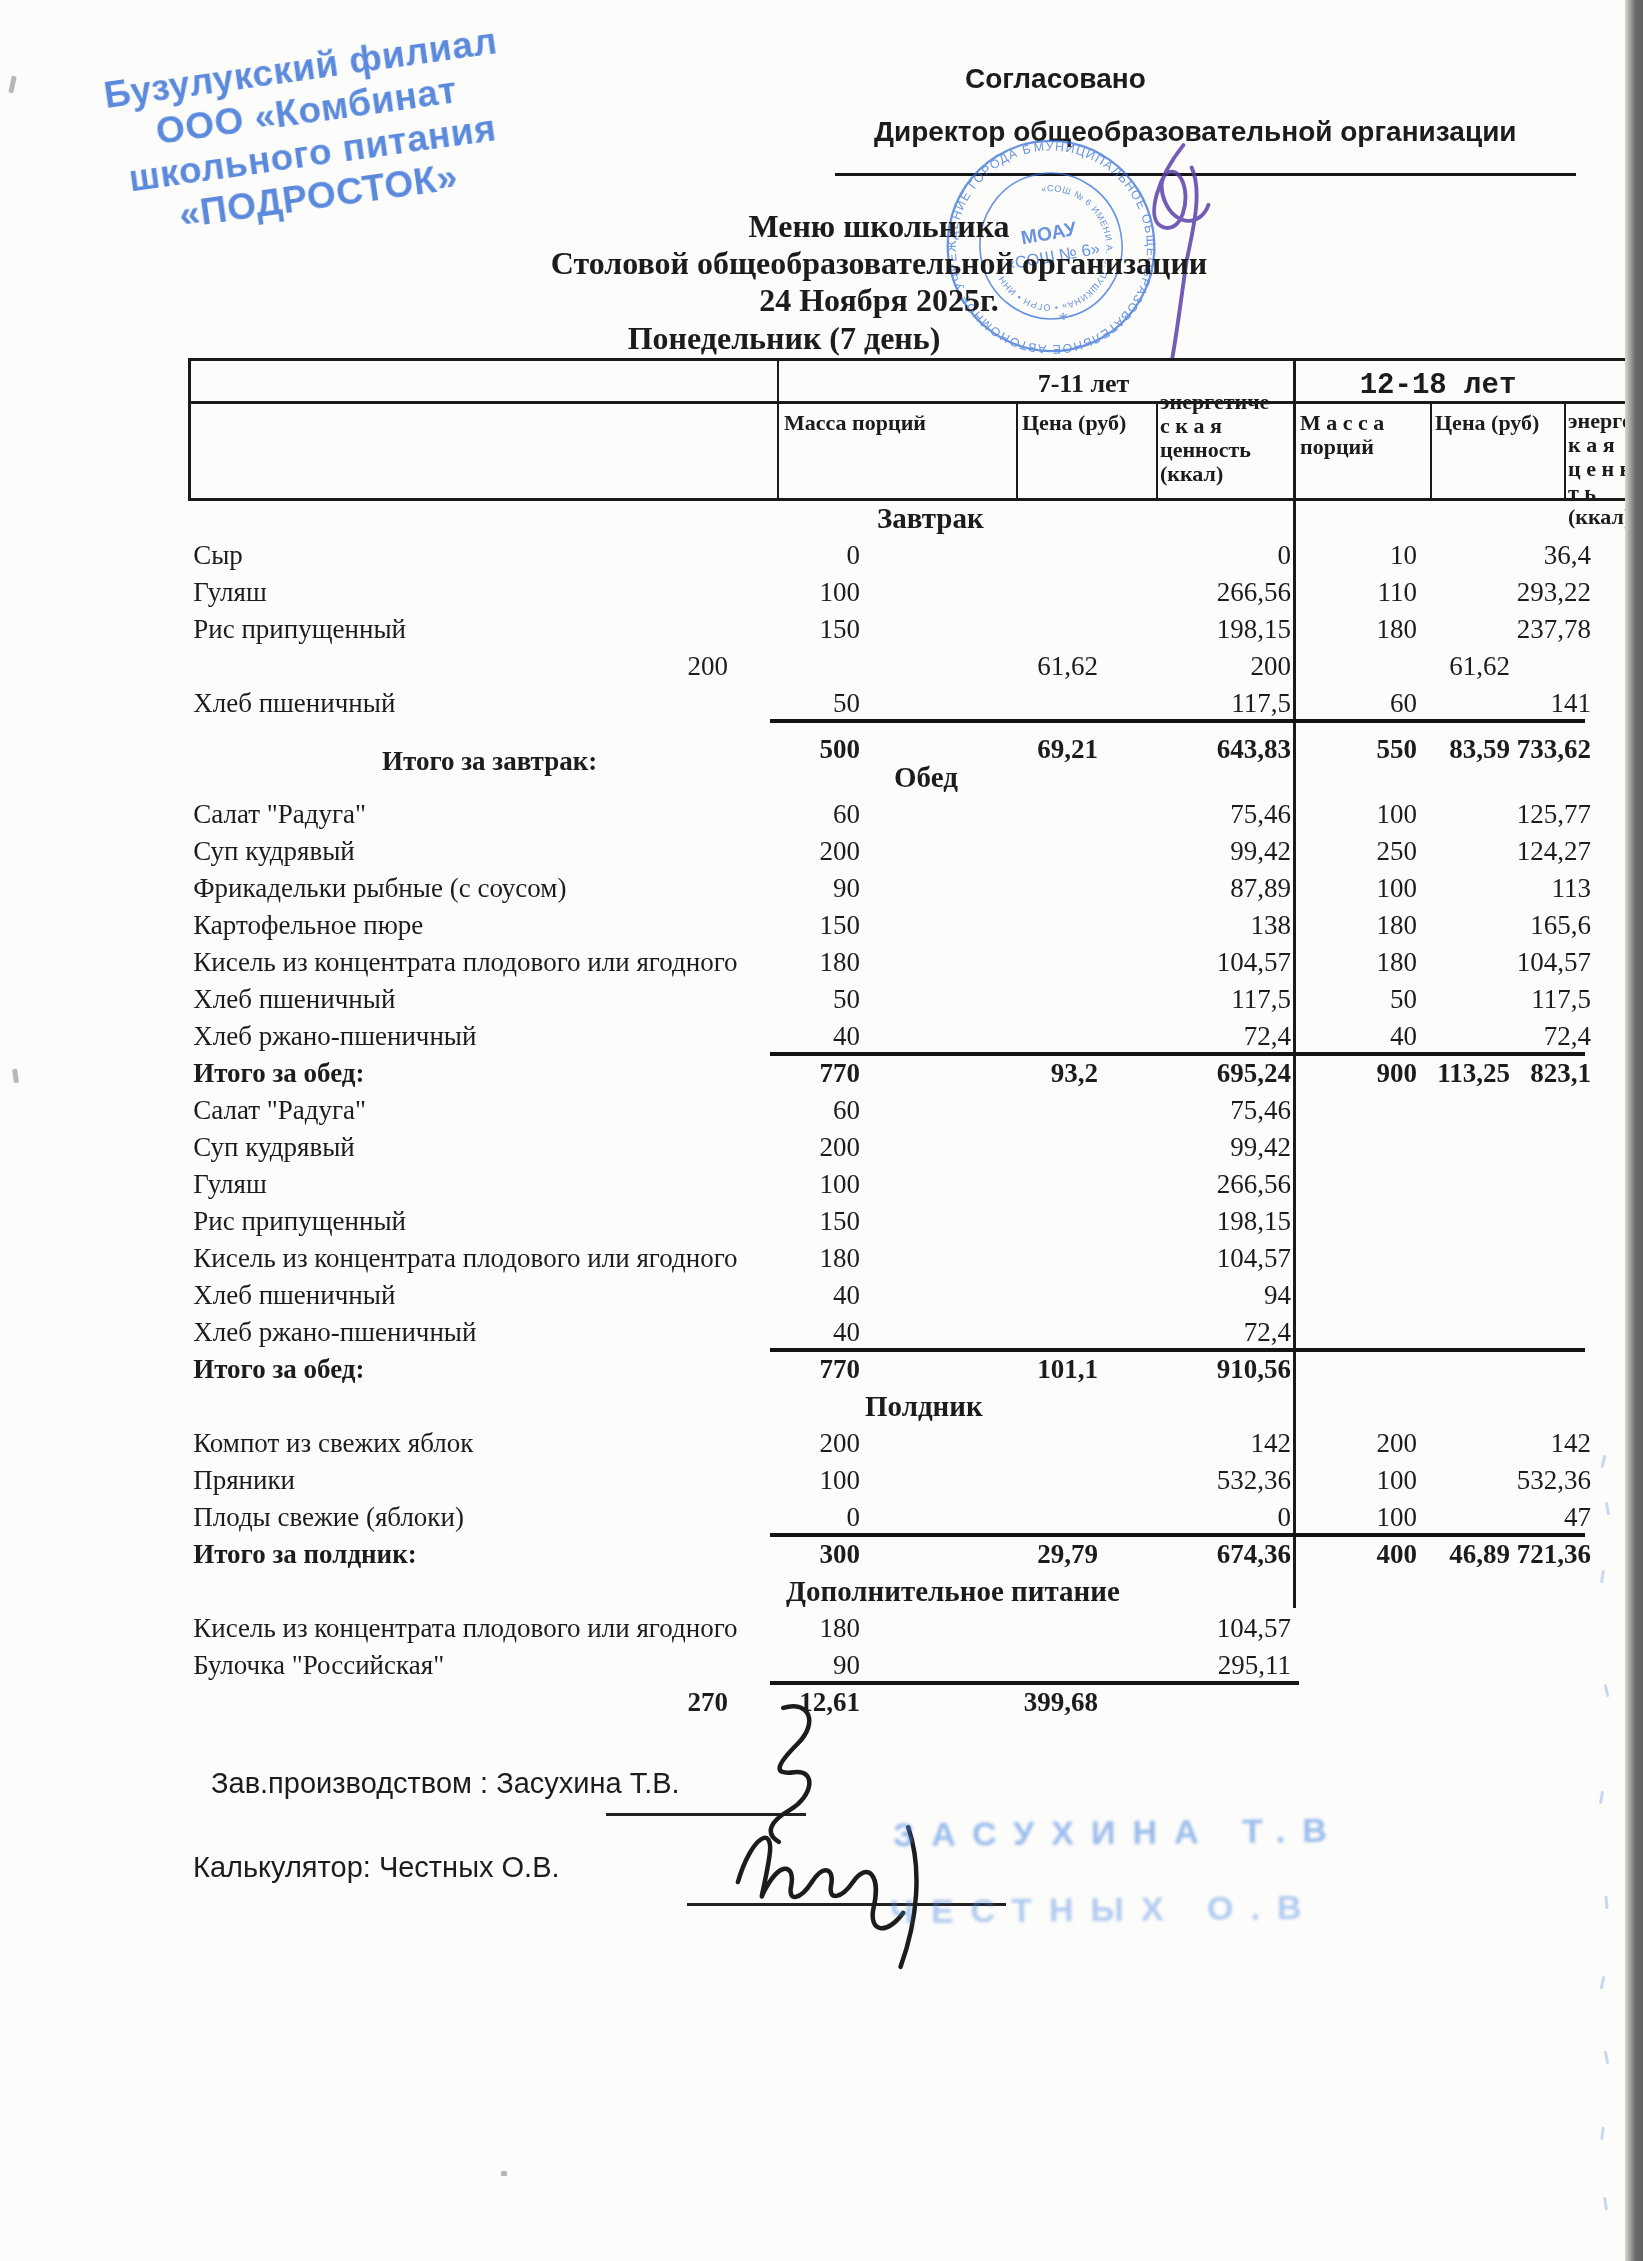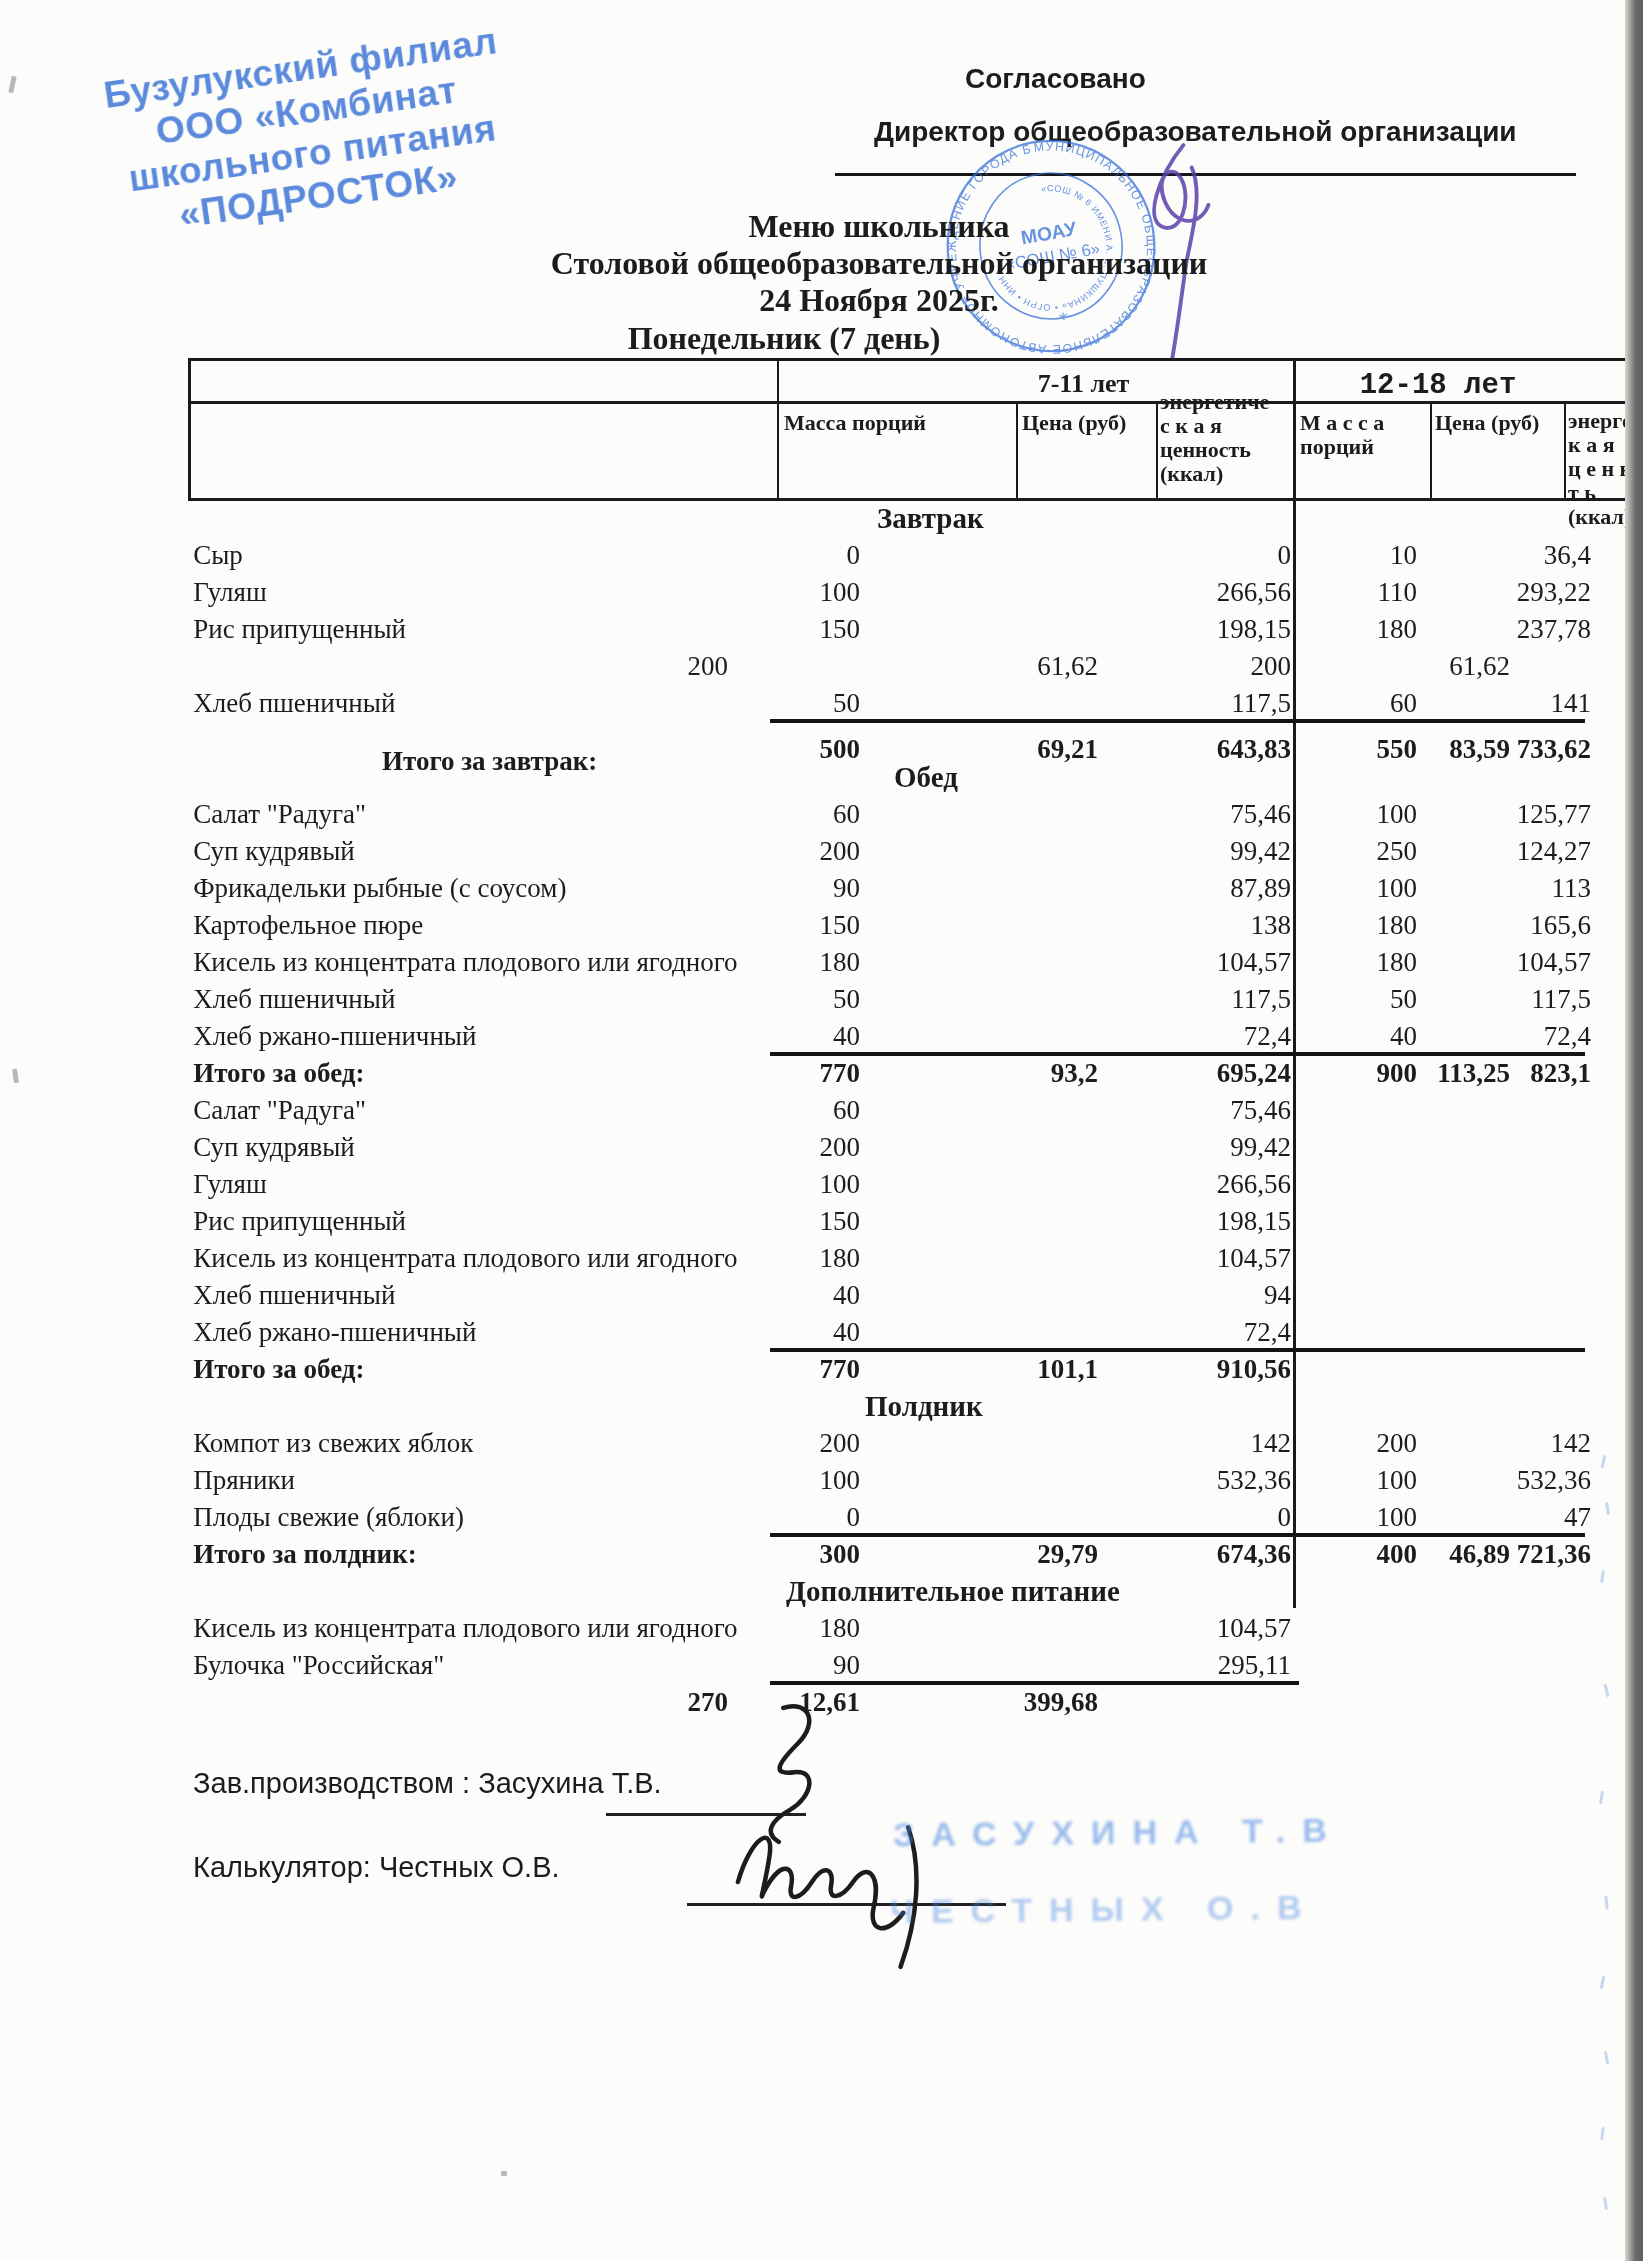--- a/index.html
+++ b/index.html
@@ -55,21 +55,21 @@
   .total::before{content:"";position:absolute;left:582px;top:-2.6px;width:815px;height:3.2px;background:#141414;}
   .section[data-idx="4"] .total::before{width:529px;}
   .section[data-idx="0"] .total .name{padding-left:194px;margin-top:24px;}
   .section[data-idx="0"] .sec-title{margin-left:689px;}
   .section[data-idx="1"] .sec-title{margin-left:706px;}
   .section[data-idx="2"] .sec-title{margin-left:603px;}
   .section[data-idx="3"] .sec-title{margin-left:677px;}
   .section[data-idx="4"] .sec-title{margin-left:598px;}
 
   
-  .foot1{position:absolute;left:193px;top:1767px;font-family:"Liberation Sans",sans-serif;font-size:29px;}
+  .foot1{position:absolute;left:211px;top:1767px;font-family:"Liberation Sans",sans-serif;font-size:29px;}
   .foot2{position:absolute;left:193px;top:1851px;font-family:"Liberation Sans",sans-serif;font-size:29px;}
   .sign-line1{position:absolute;left:606px;top:1813px;width:200px;height:3.2px;background:#222;}
   .sign-line2{position:absolute;left:687px;top:1903px;width:319px;height:3.2px;background:#222;}
 
   .faint-stamp{position:absolute;font-family:"Liberation Sans",sans-serif;font-weight:bold;
     color:#4a87e2;letter-spacing:17px;font-size:34px;filter:blur(1.4px);white-space:nowrap;}
   .fs1{left:893px;top:1813px;opacity:.55;transform:rotate(-.6deg);}
   .fs2{left:890px;top:1890px;opacity:.42;transform:rotate(-.6deg);}
 
   

